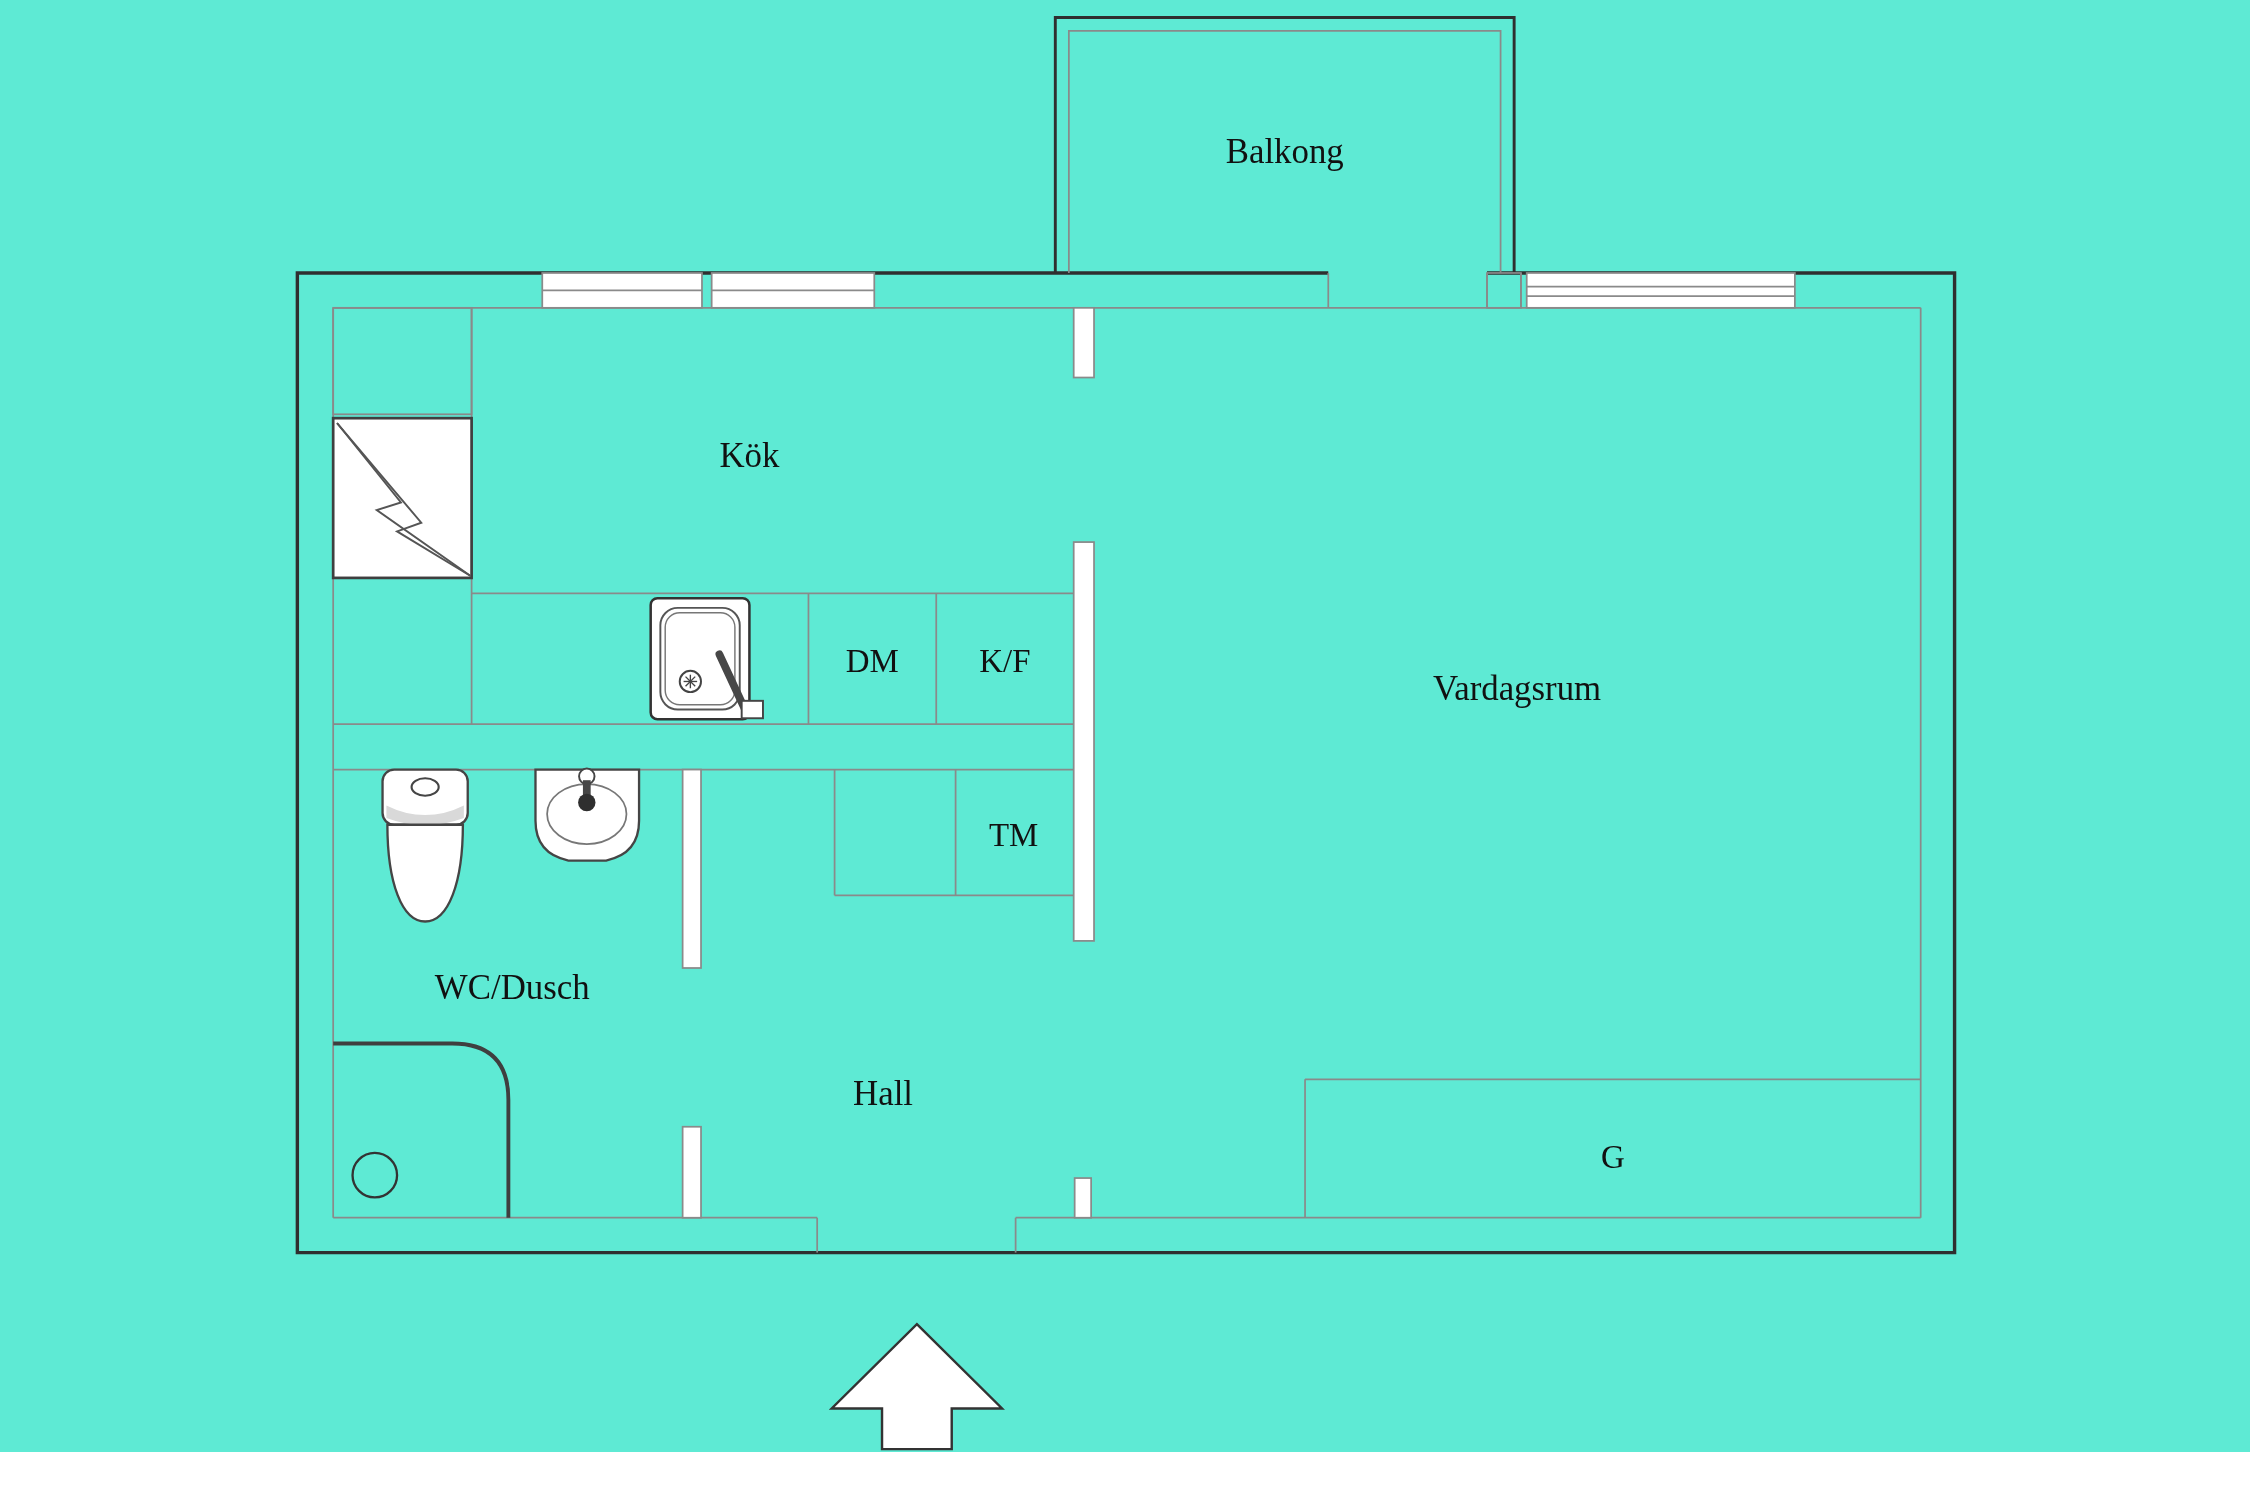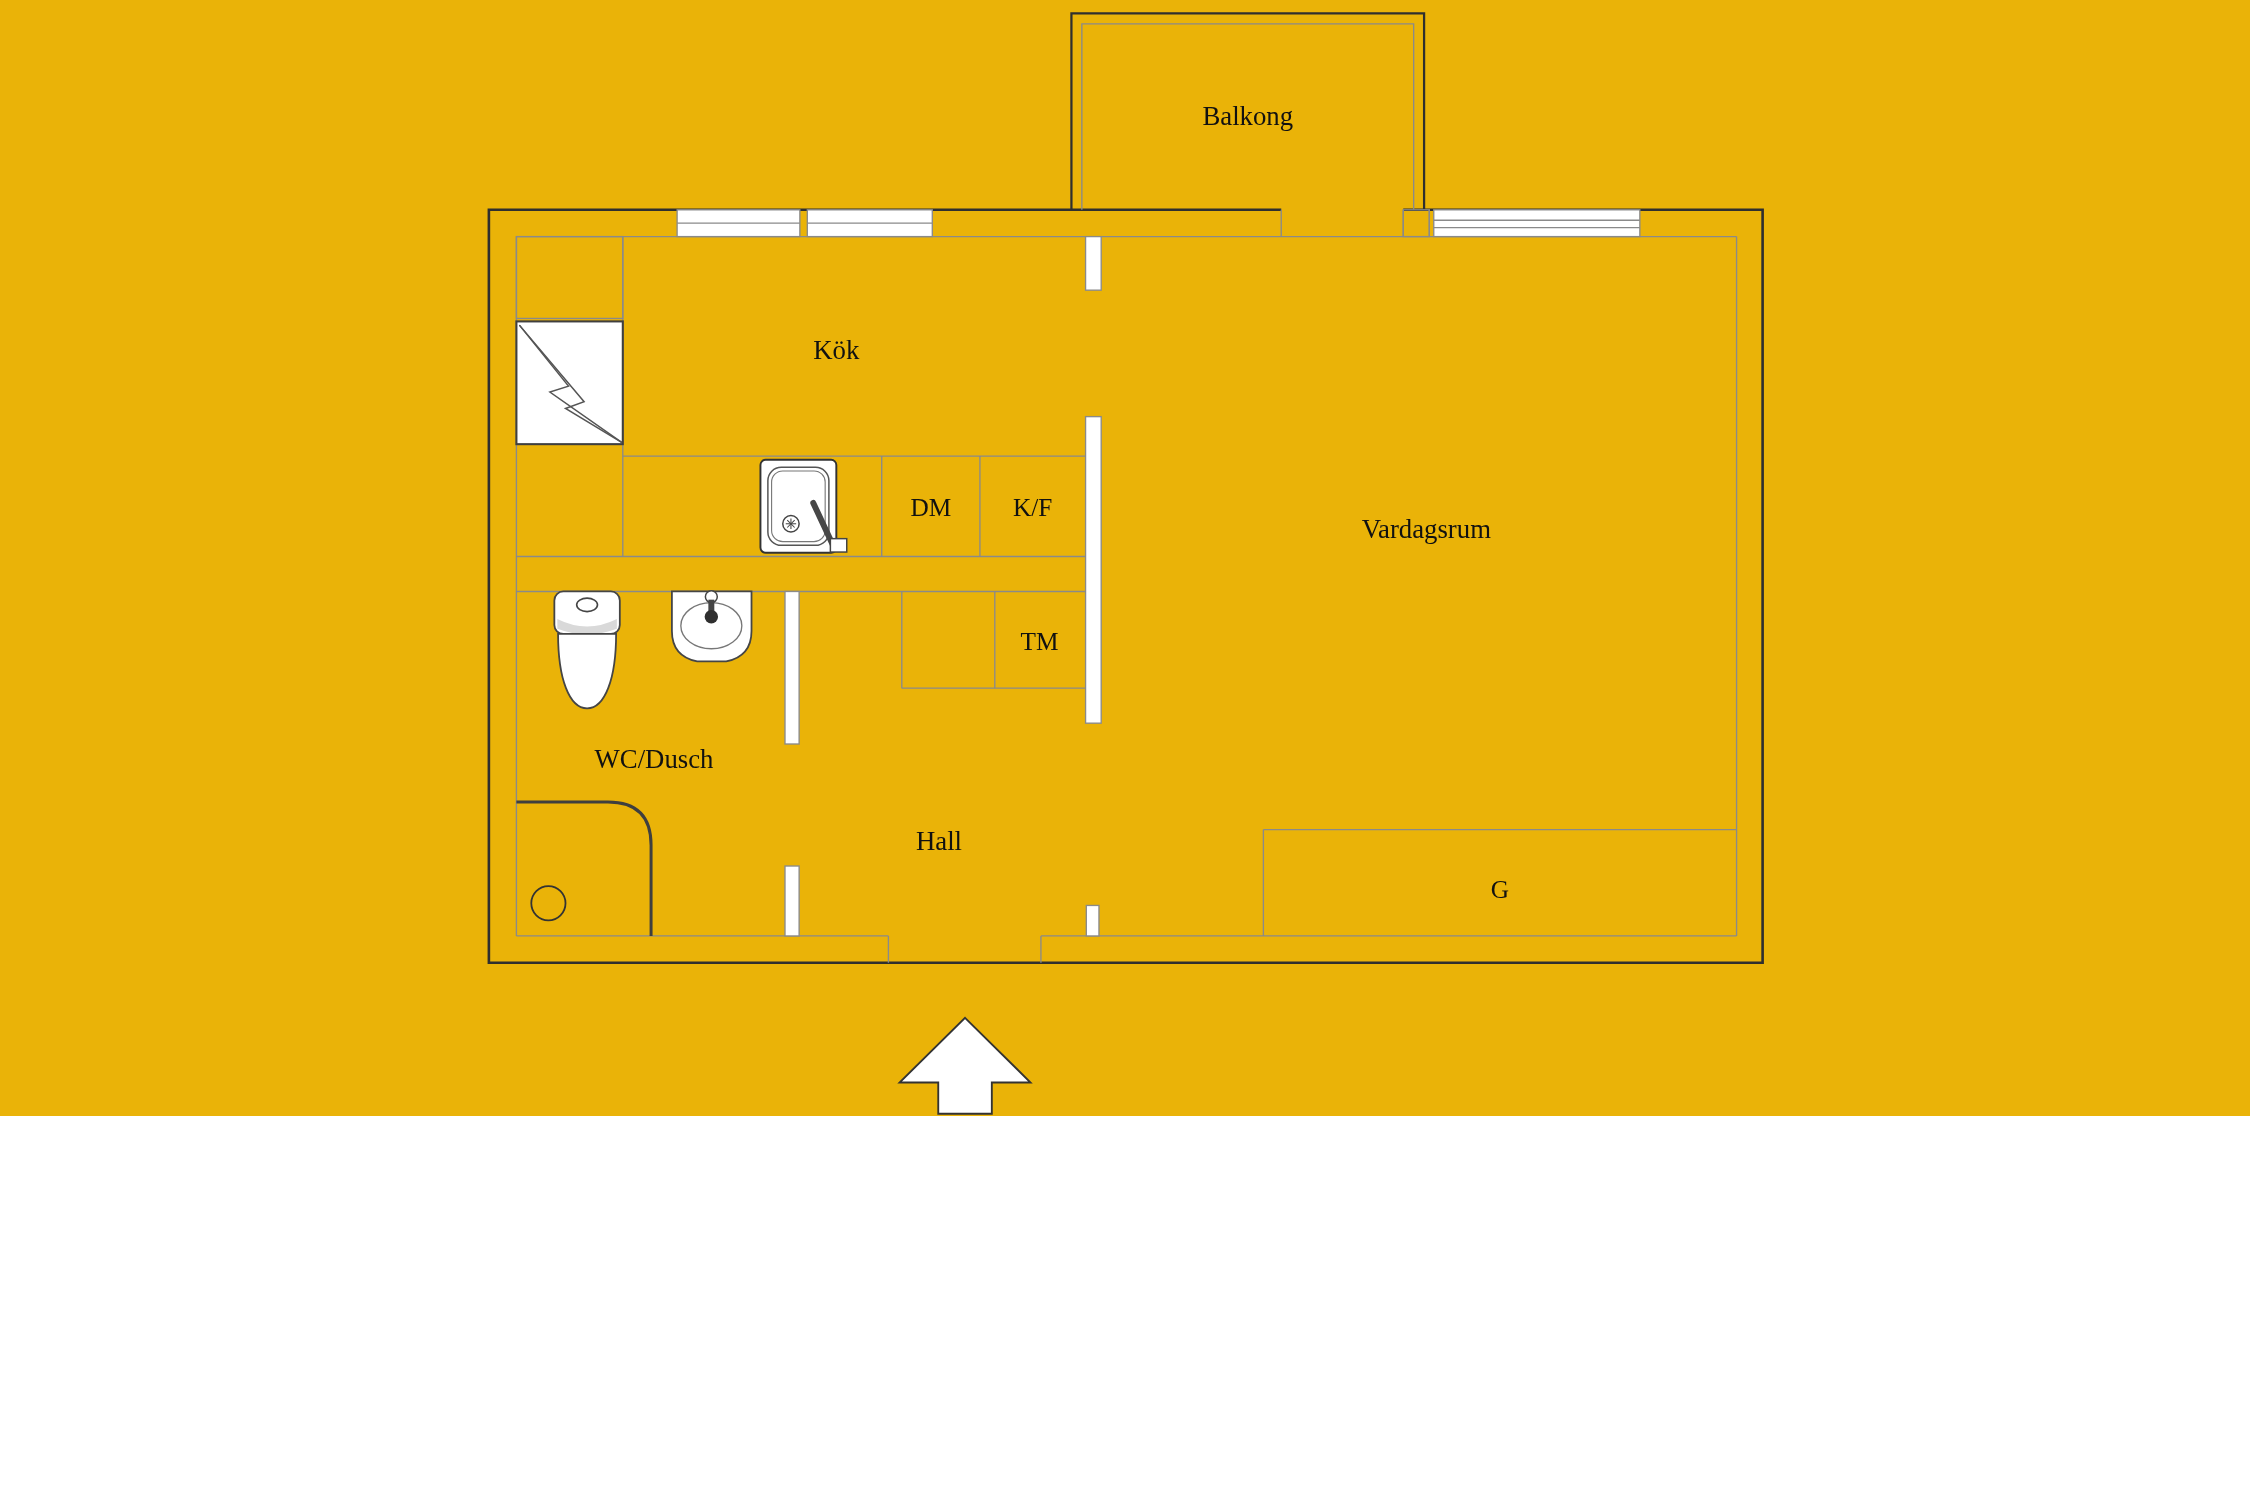--- a/index.html
+++ b/index.html
@@ -4,22 +4,22 @@
 <style>
   html,body{
     margin:0;
     padding:0;
     background:#ffffff;
     font-family:"Liberation Serif","DejaVu Serif",serif;
   }
   #stage{
     position:relative;
     width:2250px;
-    height:1116px;
-    background:#eab308;
+    height:1452px;
+    background:#5eead4;
     overflow:hidden;
   }
   #stage svg{
     position:absolute;
     inset:0;
     width:100%;
     height:100%;
   }
   text.room-label{
     font-family:"Liberation Serif","DejaVu Serif",serif;

